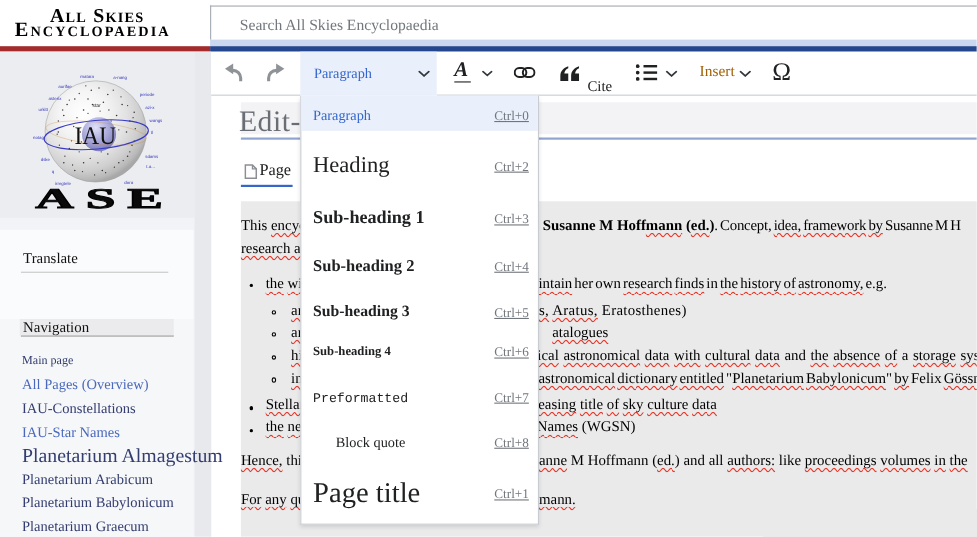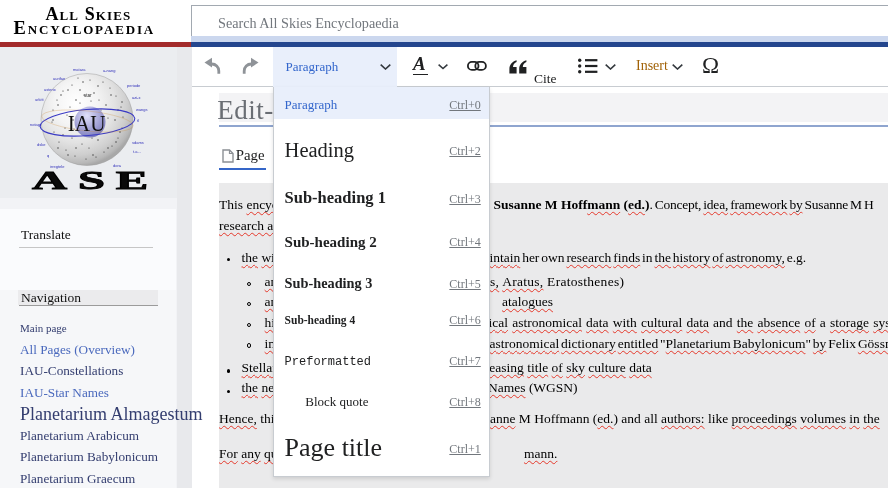--- a/index.html
+++ b/index.html
@@ -256,21 +256,21 @@
 <div class="ln" style="left:489.3px;top:361.1px;"><span class="sq">easing</span> <span class="sq">title</span> <span class="sq">of</span> <span class="sq">sky</span> <span class="sq">culture</span> <span class="sq">data</span></div>
 
 <div class="abs" style="left:226.8px;top:389.5px;width:3.6px;height:3.6px;border-radius:50%;background:#000;"></div>
 <div class="ln" style="left:241.5px;top:381.4px;"><span class="sq">the</span> <span class="sq">newly</span> approved IAU Star </div>
 <div class="ln" style="left:488px;top:381.4px;"><span class="sq">Names</span> (WGSN)</div>
 
 <div class="ln" style="left:219px;top:411.8px;"><span class="sq">Hence,</span> this encyclopaedia is citable like Sus</div>
 <div class="ln" style="left:490px;top:411.8px;"><span class="sq">anne</span> M Hoffmann (<span class="sq">ed.</span>) and all <span class="sq">authors:</span> like <span class="sq">proceedings</span> <span class="sq">volumes</span> <span class="sq">in</span> <span class="sq">the</span></div>
 
 <div class="ln" style="left:219px;top:446.7px;"><span class="sq">For</span> <span class="sq">any</span> <span class="sq">questions</span> please contact Susanne M Hoff</div>
-<div class="ln" style="left:490px;top:446.7px;margin-left:34px;"><span class="sq">mann.</span></div>
+<div class="ln" style="left:490px;top:446.7px;"><span class="sq">mann.</span></div>
 
 <div class="abs" style="left:272.6px;top:87px;width:217.2px;height:390px;background:#fff;border:1px solid #c8ccd1;border-top:none;box-sizing:border-box;box-shadow:0 2px 4px rgba(0,0,0,0.12);">
   <div class="abs" style="left:0;top:0;width:100%;height:31.5px;background:#e9effb;"></div>
   <div class="mi" style="top:10px;font-size:13px;color:#3366cc;">Paragraph</div>
     <div class="ct" style="top:11px;">Ctrl+0</div>
   <div class="mi" style="top:51.5px;font-size:20.5px;">Heading</div>
     <div class="ct" style="top:56.5px;text-align:center;">Ctrl+2</div>
   <div class="mi" style="top:101px;font-size:16.5px;font-weight:bold;">Sub-heading 1</div>
     <div class="ct" style="top:104.5px;">Ctrl+3</div>
   <div class="mi" style="top:146.5px;font-size:15px;font-weight:bold;">Sub-heading 2</div>

